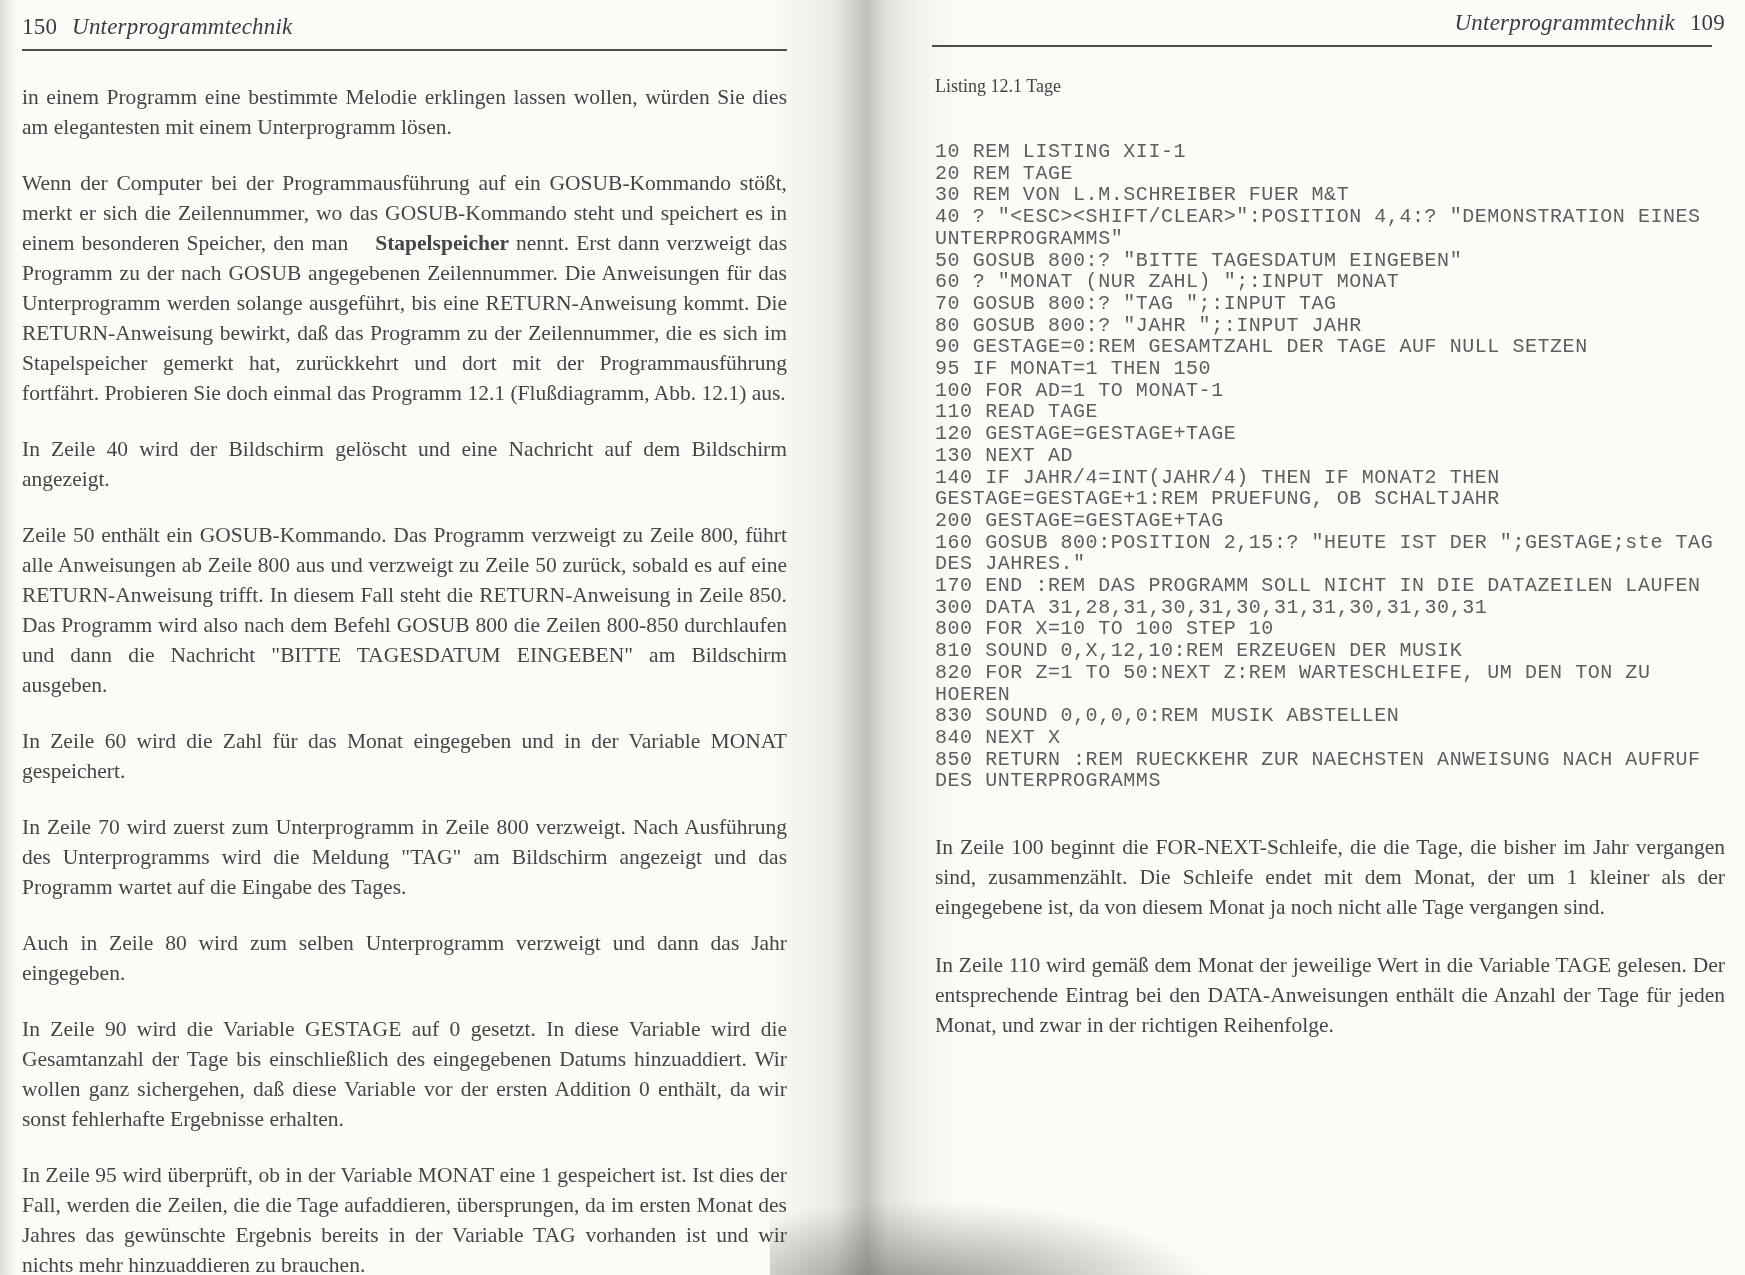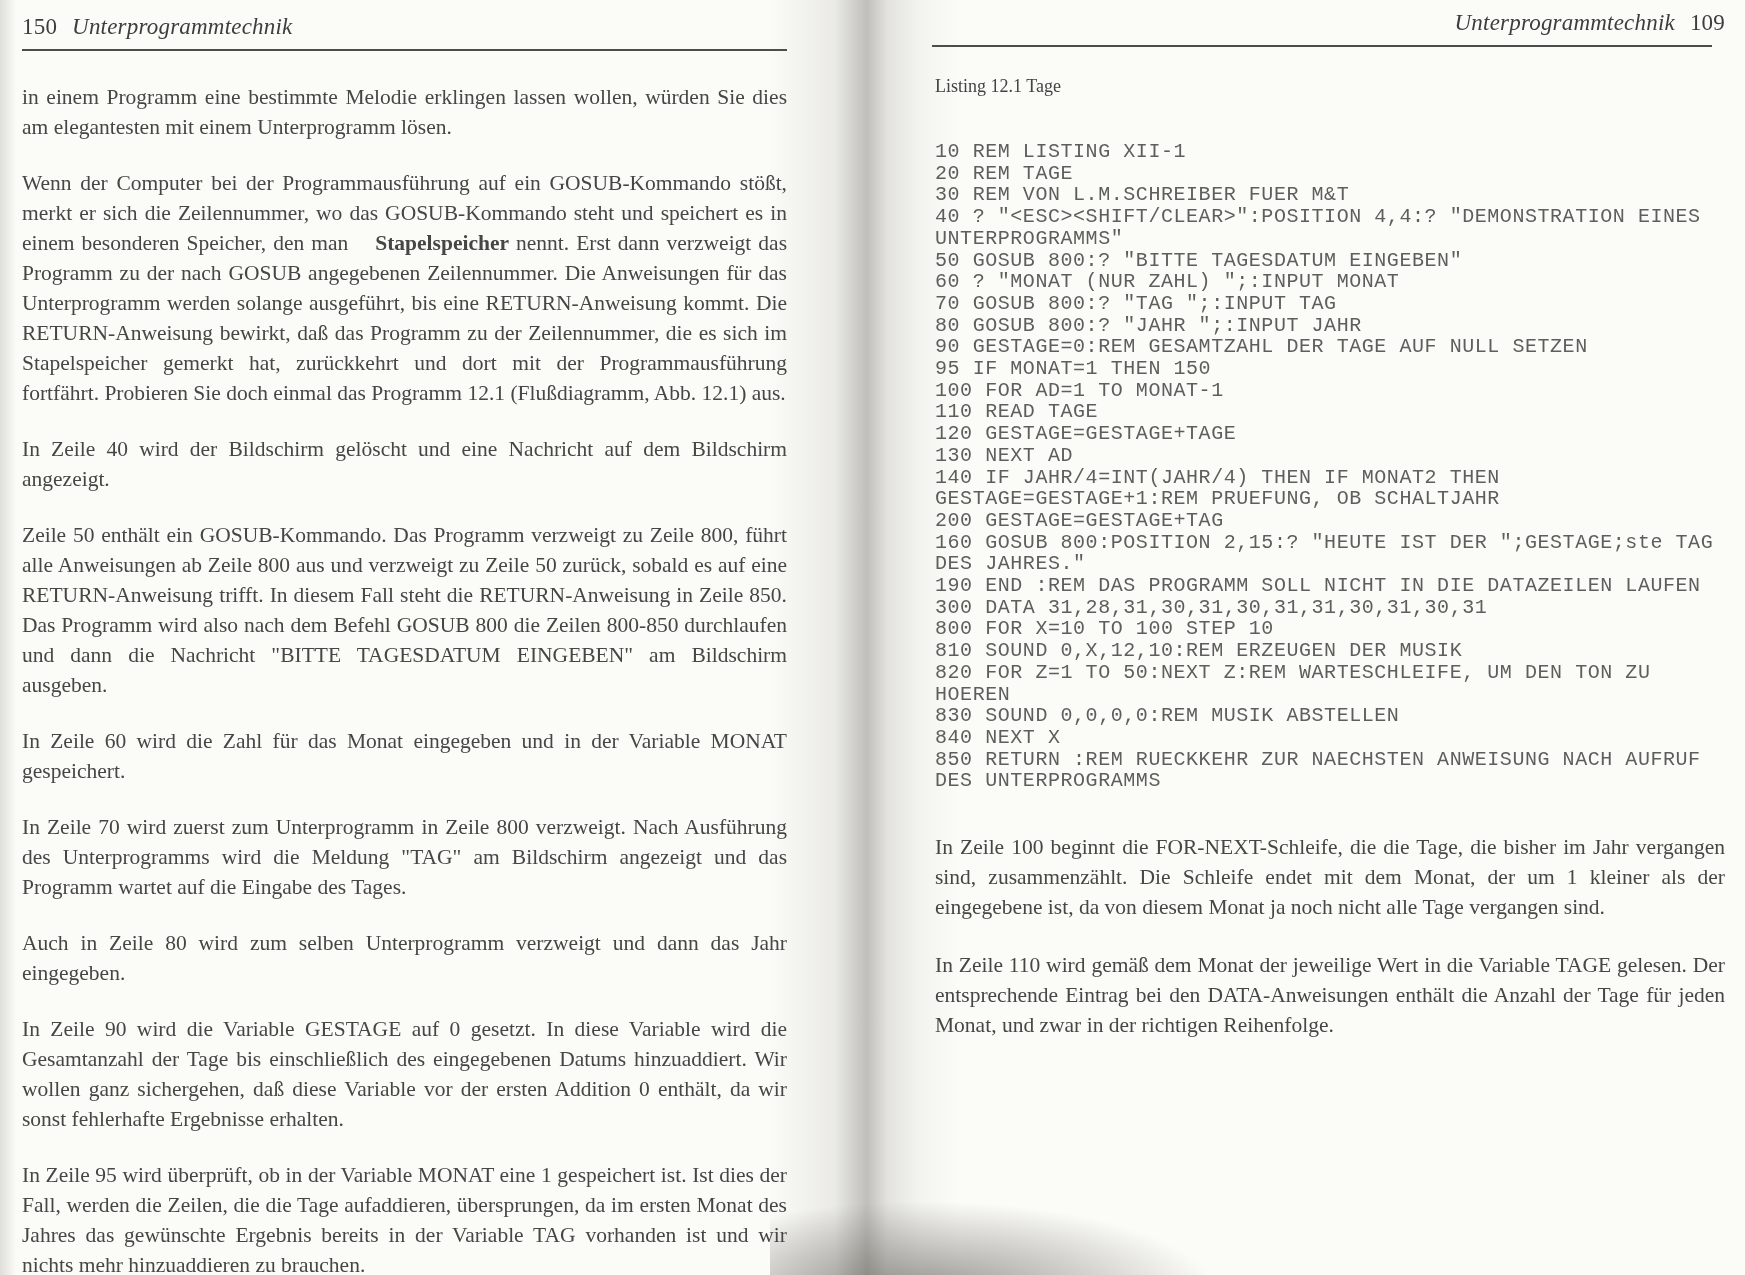--- a/index.html
+++ b/index.html
@@ -109,20 +109,20 @@
 <div class="page page-right">
   <div class="running-head right">
     <span class="head-title">Unterprogrammtechnik</span>
     <span class="head-num">109</span>
   </div>
   <hr class="head-rule">
   <div class="listing-caption">Listing 12.1 Tage</div>
   <div class="code-block" id="code-block"><div class="code-line">10 REM LISTING XII-1</div><div class="code-line">20 REM TAGE</div><div class="code-line">30 REM VON L.M.SCHREIBER FUER M&amp;T</div><div class="code-line">40 ? "&lt;ESC&gt;&lt;SHIFT/CLEAR&gt;":POSITION 4,4:? "DEMONSTRATION EINES
 UNTERPROGRAMMS"</div><div class="code-line">50 GOSUB 800:? "BITTE TAGESDATUM EINGEBEN"</div><div class="code-line">60 ? "MONAT (NUR ZAHL) ";:INPUT MONAT</div><div class="code-line">70 GOSUB 800:? "TAG ";:INPUT TAG</div><div class="code-line">80 GOSUB 800:? "JAHR ";:INPUT JAHR</div><div class="code-line">90 GESTAGE=0:REM GESAMTZAHL DER TAGE AUF NULL SETZEN</div><div class="code-line">95 IF MONAT=1 THEN 150</div><div class="code-line">100 FOR AD=1 TO MONAT-1</div><div class="code-line">110 READ TAGE</div><div class="code-line">120 GESTAGE=GESTAGE+TAGE</div><div class="code-line">130 NEXT AD</div><div class="code-line">140 IF JAHR/4=INT(JAHR/4) THEN IF MONAT2 THEN
 GESTAGE=GESTAGE+1:REM PRUEFUNG, OB SCHALTJAHR</div><div class="code-line">200 GESTAGE=GESTAGE+TAG</div><div class="code-line">160 GOSUB 800:POSITION 2,15:? "HEUTE IST DER ";GESTAGE;ste TAG
-DES JAHRES."</div><div class="code-line">190 END :REM DAS PROGRAMM SOLL NICHT IN DIE DATAZEILEN LAUFEN</div><div class="code-line">300 DATA 31,28,31,30,31,30,31,31,30,31,30,31</div><div class="code-line">800 FOR X=10 TO 100 STEP 10</div><div class="code-line">810 SOUND 0,X,12,10:REM ERZEUGEN DER MUSIK</div><div class="code-line">820 FOR Z=1 TO 50:NEXT Z:REM WARTESCHLEIFE, UM DEN TON ZU
+DES JAHRES."</div><div class="code-line">170 END :REM DAS PROGRAMM SOLL NICHT IN DIE DATAZEILEN LAUFEN</div><div class="code-line">300 DATA 31,28,31,30,31,30,31,31,30,31,30,31</div><div class="code-line">800 FOR X=10 TO 100 STEP 10</div><div class="code-line">810 SOUND 0,X,12,10:REM ERZEUGEN DER MUSIK</div><div class="code-line">820 FOR Z=1 TO 50:NEXT Z:REM WARTESCHLEIFE, UM DEN TON ZU
 HOEREN</div><div class="code-line">830 SOUND 0,0,0,0:REM MUSIK ABSTELLEN</div><div class="code-line">840 NEXT X</div><div class="code-line">850 RETURN :REM RUECKKEHR ZUR NAECHSTEN ANWEISUNG NACH AUFRUF
 DES UNTERPROGRAMMS</div></div>
   <div class="body-text" id="right-paragraphs">
       <p class="para"><span>In Zeile 100 beginnt die FOR-NEXT-Schleife, die die Tage, die bisher im Jahr vergangen sind, zusammenzählt. Die Schleife endet mit dem Monat, der um 1 kleiner als der eingegebene ist, da von diesem Monat ja noch nicht alle Tage vergangen sind.</span></p>
       <p class="para"><span>In Zeile 110 wird gemäß dem Monat der jeweilige Wert in die Variable TAGE gelesen. Der entsprechende Eintrag bei den DATA-Anweisungen enthält die Anzahl der Tage für jeden Monat, und zwar in der richtigen Reihenfolge.</span></p>
     </div>
 </div>
 
 </body></html>

